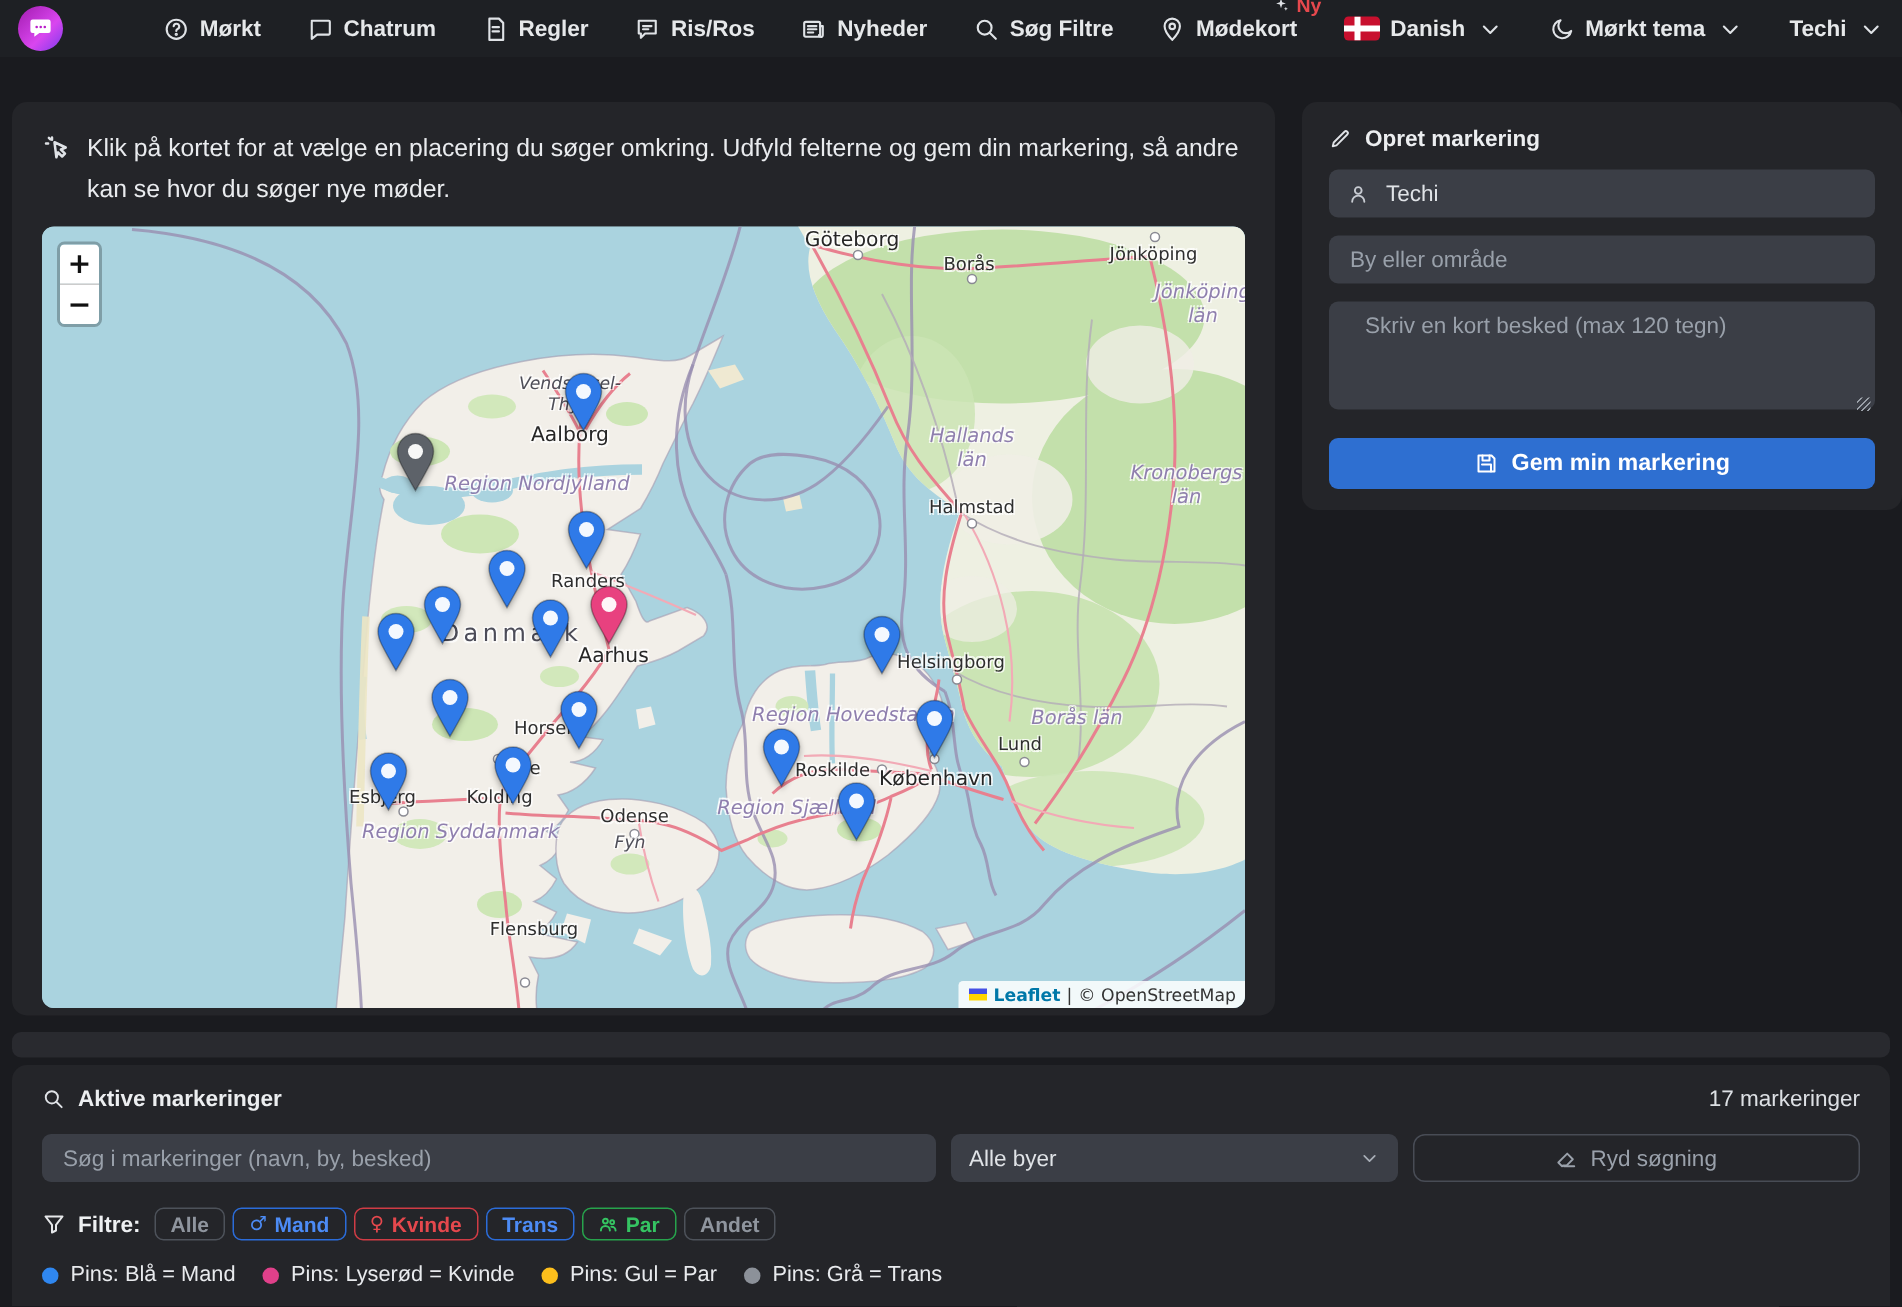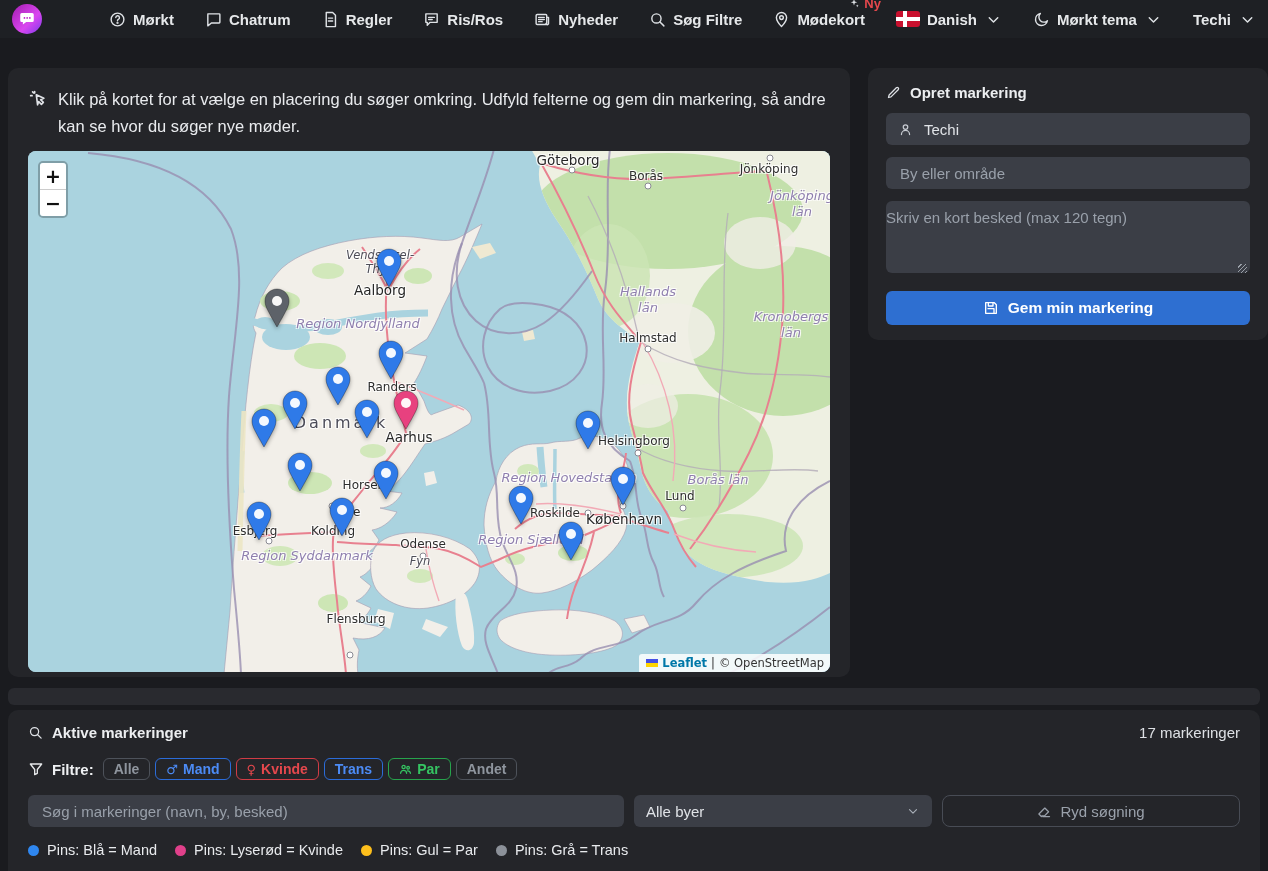--- a/index.html
+++ b/index.html
@@ -73,21 +73,21 @@
   .panel-title .icon svg{width:15px;height:15px;}
   .field{margin-top:12px;height:32px;background:#3b3e46;border-radius:6px;display:flex;
          align-items:center;gap:9px;padding:0 12px;}
   .field .icon{width:15px;height:15px;color:#c7cbd2;flex:0 0 auto;}
   .field .icon svg{width:15px;height:15px;}
   .field input{flex:1;background:transparent;border:none;outline:none;color:#e0e3e7;
                font-size:15px;font-family:inherit;}
   .field input::placeholder,#message-field::placeholder,#search-input::placeholder{color:#99a0aa;opacity:1;}
   #message-wrap{margin-top:12px;position:relative;}
   #message-field{width:100%;height:72px;background:#3b3e46;border:none;border-radius:6px;outline:none;
-                 box-sizing:border-box;padding:8px 0;color:#e0e3e7;font-size:15px;
+                 box-sizing:border-box;padding:8px 24px;color:#e0e3e7;font-size:15px;
                  font-family:inherit;resize:none;}
   #resize-grip{position:absolute;right:3px;bottom:4px;width:9px;height:9px;
      background:repeating-linear-gradient(135deg,transparent 0 2px,#9aa0a8 2px 3px);}
   #save-btn{margin-top:14px;height:34px;width:100%;background:#2e6fd1;border:none;border-radius:6px;
             color:#fff;font-size:15.5px;font-weight:700;display:flex;align-items:center;
             justify-content:center;gap:9px;cursor:pointer;font-family:inherit;}
   #save-btn .icon{width:16px;height:16px;}
   #save-btn .icon svg{width:16px;height:16px;}
 
   
@@ -531,20 +531,42 @@
         <span class="icon">
             <svg viewBox="0 0 24 24" fill="none" stroke="currentColor" stroke-width="2" stroke-linecap="round" stroke-linejoin="round">
               <circle cx="10.5" cy="10.5" r="6.5"></circle>
               <path d="M15.5 15.5L21 21"></path>
             </svg>
           </span>
         <span>Aktive markeringer</span>
       </div>
       <div id="marker-count">17 markeringer</div>
     </div>
+    <div id="active-controls">
+      <div id="search-box">
+        <input id="search-input" type="text" placeholder="Søg i markeringer (navn, by, besked)" style="">
+      </div>
+      <div id="city-select">
+        <span>Alle byer</span>
+        <span class="icon">
+            <svg viewBox="0 0 24 24" fill="none" stroke="currentColor" stroke-width="2" stroke-linecap="round" stroke-linejoin="round">
+              <path d="M6 9.5l6 6 6-6"></path>
+            </svg>
+          </span>
+      </div>
+      <button id="clear-btn">
+        <span class="icon">
+            <svg viewBox="0 0 24 24" fill="none" stroke="currentColor" stroke-width="2" stroke-linecap="round" stroke-linejoin="round">
+              <path d="M7 20l-4-4 9.5-9.5 6 6L12 19H8z"></path>
+              <path d="M9 20h11"></path>
+            </svg>
+          </span>
+        <span>Ryd søgning</span>
+      </button>
+    </div>
     <div id="filter-row">
       <div id="filter-label">
         <span class="icon">
             <svg viewBox="0 0 24 24" fill="none" stroke="currentColor" stroke-width="2" stroke-linecap="round" stroke-linejoin="round">
               <path d="M3.5 4.5h17L14 12.8v5.7l-4 2v-7.7z"></path>
             </svg>
           </span>
         <span>Filtre:</span>
       </div>
       <div id="filter-chips">
@@ -571,42 +593,20 @@
                 <path d="M15.8 14.4a4.7 4.7 0 0 1 5.2 4.6"></path>
               </svg>
             </span>
             <span>Par</span>
           </button>
           <button class="chip gray">
             <span>Andet</span>
           </button>
         </div>
     </div>
-    <div id="active-controls">
-      <div id="search-box">
-        <input id="search-input" type="text" placeholder="Søg i markeringer (navn, by, besked)" style="">
-      </div>
-      <div id="city-select">
-        <span>Alle byer</span>
-        <span class="icon">
-            <svg viewBox="0 0 24 24" fill="none" stroke="currentColor" stroke-width="2" stroke-linecap="round" stroke-linejoin="round">
-              <path d="M6 9.5l6 6 6-6"></path>
-            </svg>
-          </span>
-      </div>
-      <button id="clear-btn">
-        <span class="icon">
-            <svg viewBox="0 0 24 24" fill="none" stroke="currentColor" stroke-width="2" stroke-linecap="round" stroke-linejoin="round">
-              <path d="M7 20l-4-4 9.5-9.5 6 6L12 19H8z"></path>
-              <path d="M9 20h11"></path>
-            </svg>
-          </span>
-        <span>Ryd søgning</span>
-      </button>
-    </div>
     <div id="legend-row">
         <div class="legend-item">
           <span class="legend-dot" style="background: rgb(47, 135, 240);"></span>
           <span>Pins: Blå = Mand</span>
         </div>
         <div class="legend-item">
           <span class="legend-dot" style="background: rgb(224, 64, 138);"></span>
           <span>Pins: Lyserød = Kvinde</span>
         </div>
         <div class="legend-item">

